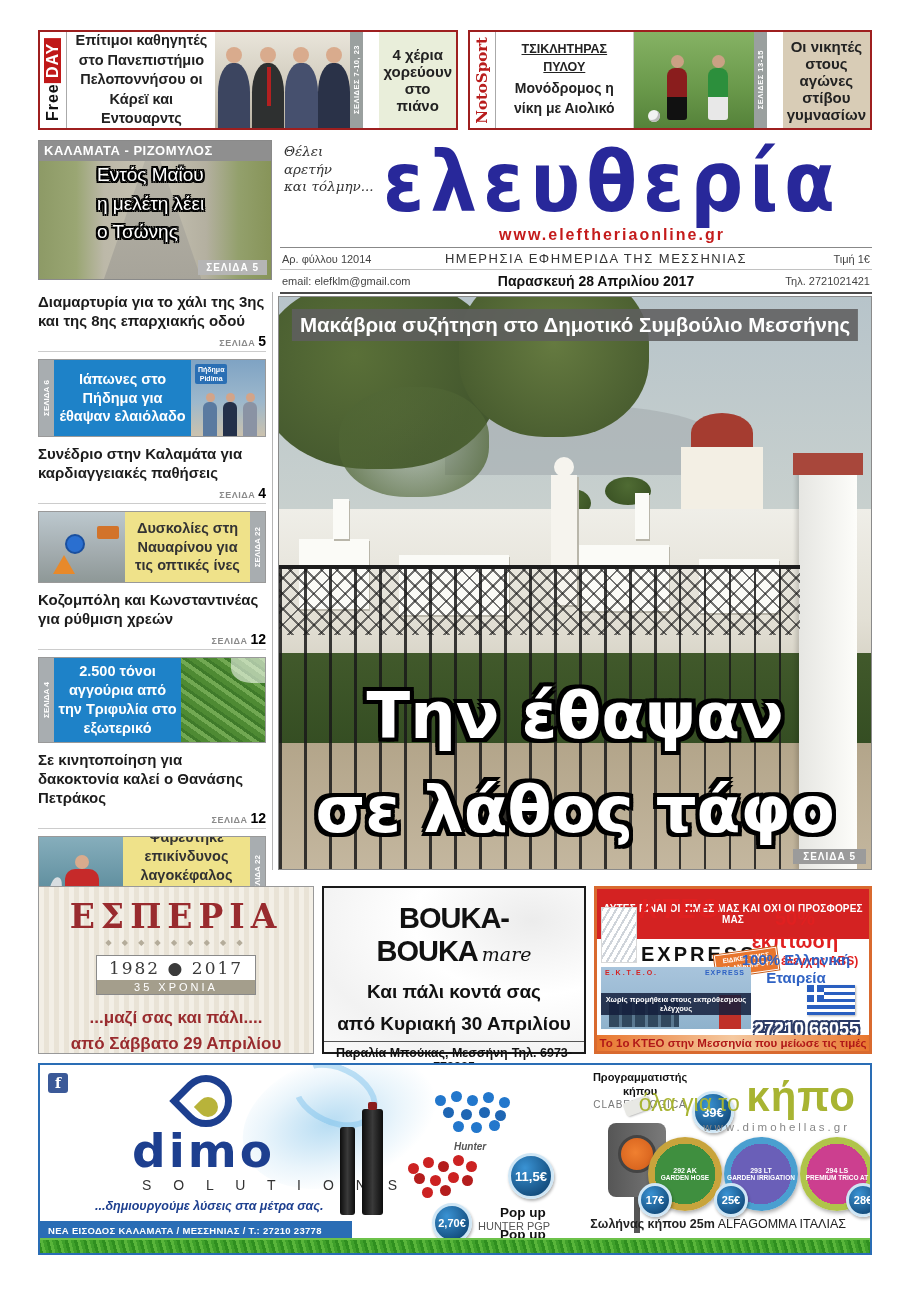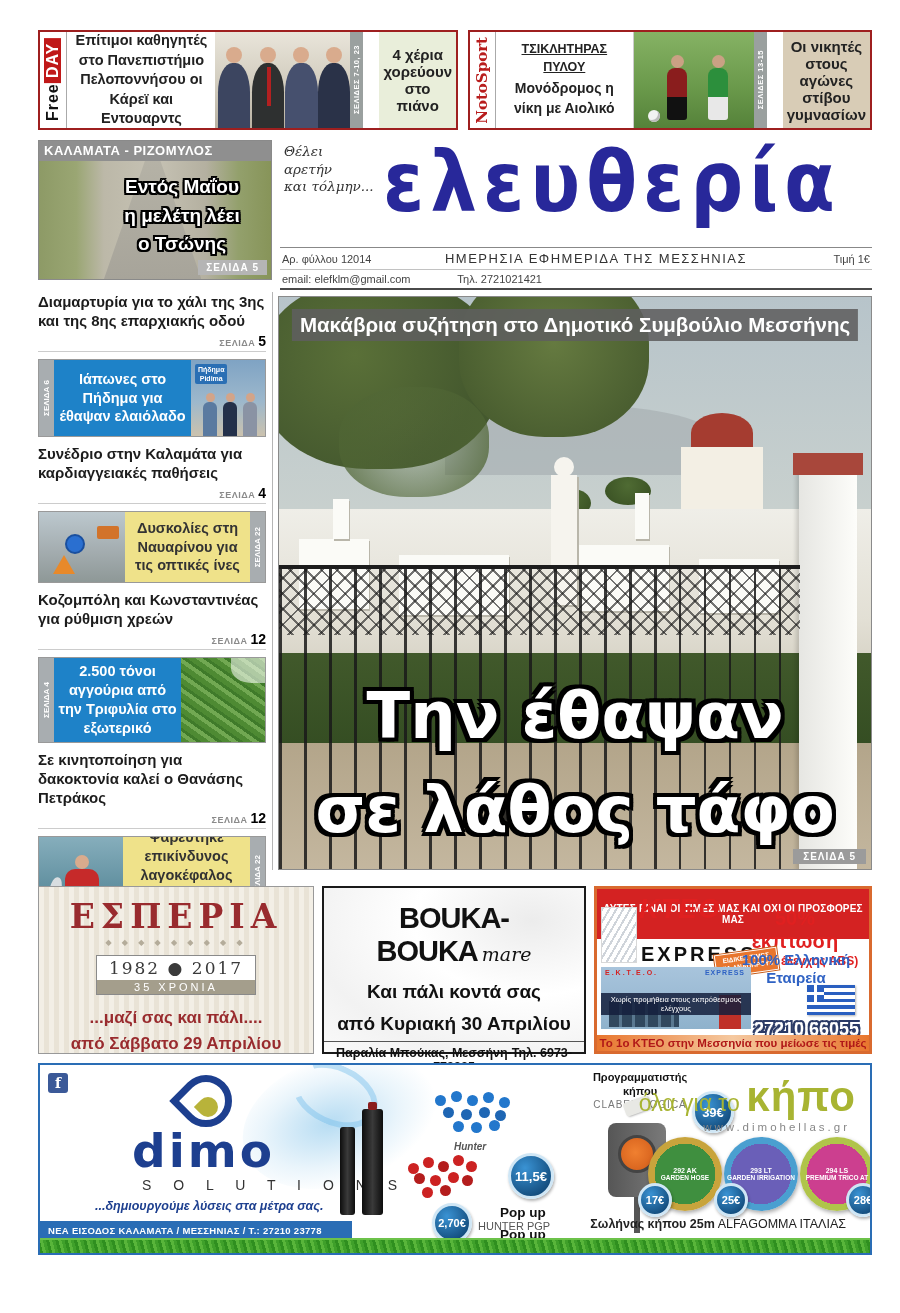--- a/index.html
+++ b/index.html
@@ -33,21 +33,21 @@
   .pstrip span { font-size:7.5px; font-weight:bold; letter-spacing:.5px; }
   .banner-tease { flex:1; display:flex; align-items:center; justify-content:center; text-align:center; font-weight:bold; font-size:15px; color:#222; padding:4px;margin-left:16px; }
   #banner-left .banner-tease { background:#e9eeda; }
   #banner-right .banner-tease { background:#d8ccb6; }
 
   
   #lead-photo { left:38px; top:140px; width:234px; height:140px; border:1px solid #8a8a8a; display:flex; flex-direction:column; }
   .lp-header { height:20px; background:#8f8f8f; color:#fff; font-weight:bold; font-size:13px; padding:2px 5px; letter-spacing:.5px; }
   .lp-photo { position:relative; flex:1; background:linear-gradient(90deg,#8d9a66 0%,#9aa673 16%,#bcb8a8 28%,#c6c2b4 50%,#b4b0a0 72%,#93a06c 86%,#879459 100%); overflow:hidden; }
   .lp-road { position:absolute; left:28%; top:0; width:42%; height:100%; background:linear-gradient(180deg,#b5b2a6,#a7a49a); clip-path:polygon(42% 0,58% 0,100% 100%,0 100%); }
-  .lp-title { position:absolute; right:4px; top:12px; width:170px; text-align:center; color:#fff; font-weight:700; font-size:19px; line-height:1.5; white-space:pre-line; text-shadow:-2px -2px 0 #000,2px -2px 0 #000,-2px 2px 0 #000,2px 2px 0 #000,0 2px 0 #000,0 -2px 0 #000,2px 0 0 #000,-2px 0 0 #000; }
+  .lp-title { position:absolute; right:4px; top:0; width:170px; color:#fff; font-weight:400; font-size:19px; line-height:1.5; white-space:pre-line; text-shadow:-2px -2px 0 #000,2px -2px 0 #000,-2px 2px 0 #000,2px 2px 0 #000,0 2px 0 #000,0 -2px 0 #000,2px 0 0 #000,-2px 0 0 #000; }
   .lp-badge { position:absolute; right:4px; bottom:4px; background:#b5b5b5; color:#fff; font-size:10px; font-weight:bold; padding:2px 8px; letter-spacing:1px; }
 
   
   #tagline { left:284px; top:143px; font-family:"DejaVu Serif", serif; font-style:italic; font-size:13.5px; color:#333; line-height:1.3; white-space:pre-line; }
   #logo { left:352px; top:134px; width:520px; text-align:center; color:#28289a; font-weight:800; font-size:74px; letter-spacing:6px; transform:scaleY(1.12); transform-origin:top; font-family:"DejaVu Sans", sans-serif; }
   #site { left:352px; top:226px; width:520px; text-align:center; color:#c41b1b; font-weight:800; font-size:16px; letter-spacing:2px; }
   #mast-info { left:280px; top:247px; width:592px; font-size:11px; color:#444; }
   .mi-row { display:flex; align-items:center; padding:3px 2px; }
   .mi-row.r1 { border-top:1px solid #888; border-bottom:1px solid #c2c2c2; }
   .mi-row.r2 { border-bottom:2px solid #4a4a4a; }
@@ -140,21 +140,21 @@
   .kt-badge { position:absolute; left:118px; top:62px; background:#e8762e; color:#fff; font-size:6.5px; font-weight:bold; text-align:center; padding:2px 4px; transform:rotate(-8deg); line-height:1.3; border:1px solid #fff; box-shadow:0 0 0 1px #c45a18; }
   .kt-greek { position:absolute; right:8px; top:62px; width:130px; text-align:center; color:#2f62c4; font-weight:800; font-size:15px; line-height:1.2; }
   .kt-flag { position:absolute; right:14px; top:96px; width:48px; height:30px; background:repeating-linear-gradient(180deg,#2a5fc0 0 3.4px,#fff 3.4px 6.8px); box-shadow:1px 1px 2px rgba(0,0,0,.3); }
   .kt-flag::before { content:""; position:absolute; left:0; top:0; width:17px; height:17px; background:#2a5fc0; }
   .kt-flag::after { content:""; position:absolute; left:0; top:0; width:17px; height:17px; background:linear-gradient(#fff,#fff) 7px 0/3px 17px no-repeat,linear-gradient(#fff,#fff) 0 7px/17px 3px no-repeat; }
   .kt-photo { position:absolute; left:4px; top:78px; width:150px; height:62px; background:linear-gradient(180deg,#a8c4dc 0%,#8fb2cc 100%); }
   .kt-sign { position:absolute; left:4px; top:2px; color:#d42222; font-size:7px; font-weight:bold; letter-spacing:2px; }
   .kt-sign2 { position:absolute; right:6px; top:2px; color:#2f62c4; font-size:7px; font-weight:bold; letter-spacing:1px; }
   .kt-door { position:absolute; right:10px; bottom:0; width:22px; height:34px; background:#c03028; }
   .kt-win { position:absolute; left:8px; bottom:2px; width:70px; height:26px; background:repeating-linear-gradient(90deg,#31485e 0 10px,#5a7890 10px 13px); }
-  .kt-note { position:absolute; left:4px; top:104px; width:150px; background:rgba(20,30,60,.85); color:#fff; font-size:7.5px; font-weight:normal; text-align:center; padding:2px 1px; }
+  .kt-note { position:absolute; left:4px; top:104px; width:150px; background:rgba(20,30,60,.85); color:#fff; font-size:7.5px; font-weight:bold; text-align:center; padding:2px 1px; }
   .kt-phone { position:absolute; right:10px; top:130px; color:#fff; font-weight:800; font-size:18px; text-shadow:-2px -2px 0 #2a3a66,2px -2px 0 #2a3a66,-2px 2px 0 #2a3a66,2px 2px 0 #2a3a66; }
   .kt-site { position:absolute; right:24px; top:150px; color:#e8762e; font-weight:bold; font-size:10px; text-shadow:1px 1px 0 #fff; }
   .kt-bottom { position:absolute; left:0; bottom:0; width:100%; background:linear-gradient(90deg,#e8762e 0%,#f5c9a0 50%,#e8762e 100%); color:#b01818; font-weight:800; font-size:11.5px; text-align:center; padding:2px 0; }
 
   
   #ad-dimo { left:38px; top:1063px; width:834px; height:192px; border:2px solid #2a6db5; background:#fff; overflow:hidden; }
   .fb-icon { position:absolute; left:8px; top:8px; width:20px; height:20px; background:#3b5998; color:#fff; font-weight:bold; font-size:14px; text-align:center; line-height:20px; border-radius:3px; font-family:"DejaVu Serif", serif; }
   .splash { position:absolute; left:200px; top:-10px; width:200px; height:130px; background:radial-gradient(ellipse at 45% 50%,rgba(110,185,230,.5) 0%,rgba(110,185,230,.15) 45%,transparent 70%); transform:rotate(-18deg); border-radius:50%; }
   .splash2 { position:absolute; left:250px; top:0; width:90px; height:60px; border:6px solid rgba(120,190,235,.45); border-radius:50%; border-left-color:transparent; transform:rotate(25deg); }
   .drop { position:absolute; left:140px; top:10px; width:52px; height:52px; border:7px solid #1d3f8f; border-radius:0 50% 50% 50%; transform:rotate(-45deg); background:#fff; }
@@ -247,28 +247,30 @@
 η μελέτη λέει
 ο Τσώνης</div>
       <div class="lp-badge">ΣΕΛΙΔΑ 5</div>
     </div>
   </div>
 
   <div class="abs" id="tagline">Θέλει
 αρετήν
 και τόλμην...</div>
   <div class="abs" id="logo">ελευθερία</div>
+  <div class="abs" id="site">www.eleftheriaonline.gr</div>
   <div class="abs" id="mast-info">
     <div class="mi-row r1">
       <span class="mi-left">Αρ. φύλλου 12014</span>
       <span class="mi-center">ΗΜΕΡΗΣΙΑ ΕΦΗΜΕΡΙΔΑ ΤΗΣ ΜΕΣΣΗΝΙΑΣ</span>
       <span class="mi-right">Τιμή 1€</span>
     </div>
     <div class="mi-row r2">
       <span class="mi-left">email: elefklm@gmail.com</span>
+      <span class="mi-center">Παρασκευή 28 Απριλίου 2017</span>
       <span class="mi-right">Τηλ. 2721021421</span>
     </div>
   </div>
 
   <div class="abs" id="vrule"></div>
 
   <div class="abs" id="left-col">
 
     <div>
       <div class="story-headline">Διαμαρτυρία για το χάλι της 3ης και της 8ης επαρχιακής οδού</div>

